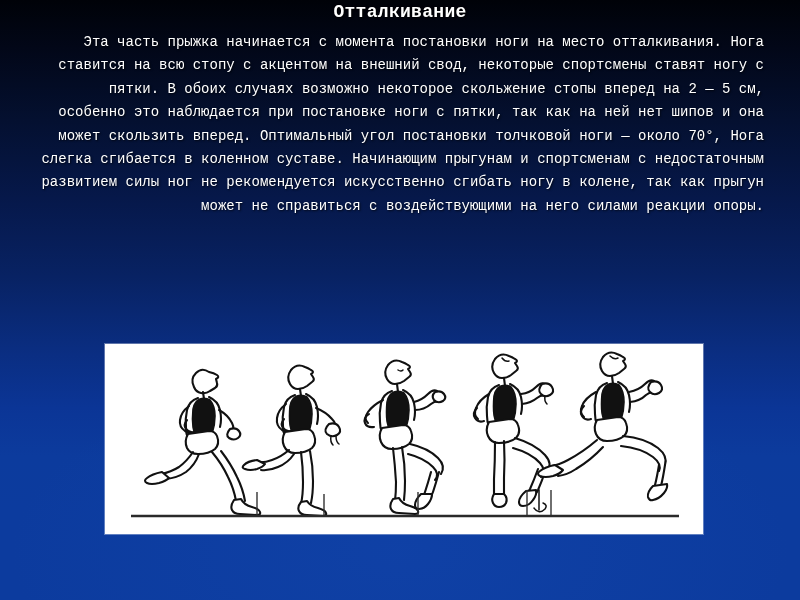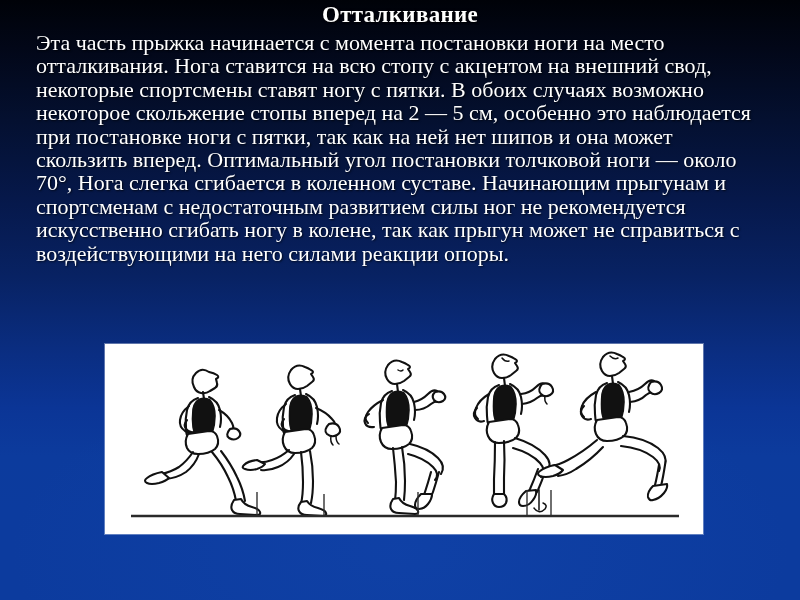--- a/index.html
+++ b/index.html
@@ -42,37 +42,37 @@
     pointer-events: none;
   }
 
   #title {
     position: absolute;
     left: 0;
     top: 2px;
     width: 800px;
     text-align: center;
     color: #ffffff;
-    font-family: Liberation Serif, serif;
+    font-family: Liberation Mono, monospace;
     font-weight: bold;
-    font-size: 23px;
+    font-size: 18px;
     letter-spacing: 0.3px;
     text-shadow: 1px 1px 2px rgba(0,0,0,0.85), 0 0 3px rgba(0,0,0,0.6);
     z-index: 4;
   }
 
   #body-text {
     position: absolute;
     left: 36px;
     top: 31px;
     width: 728px;
-    text-align: left;
+    text-align: right;
     color: #ffffff;
-    font-family: Liberation Serif, serif;
-    font-size: 22px;
+    font-family: Liberation Mono, monospace;
+    font-size: 14px;
     line-height: 23.4px;
     text-shadow: 1px 1px 2px rgba(0,0,0,0.75);
     z-index: 4;
   }
 
   
   #illustration-panel {
     position: absolute;
     left: 105px;
     top: 344px;

